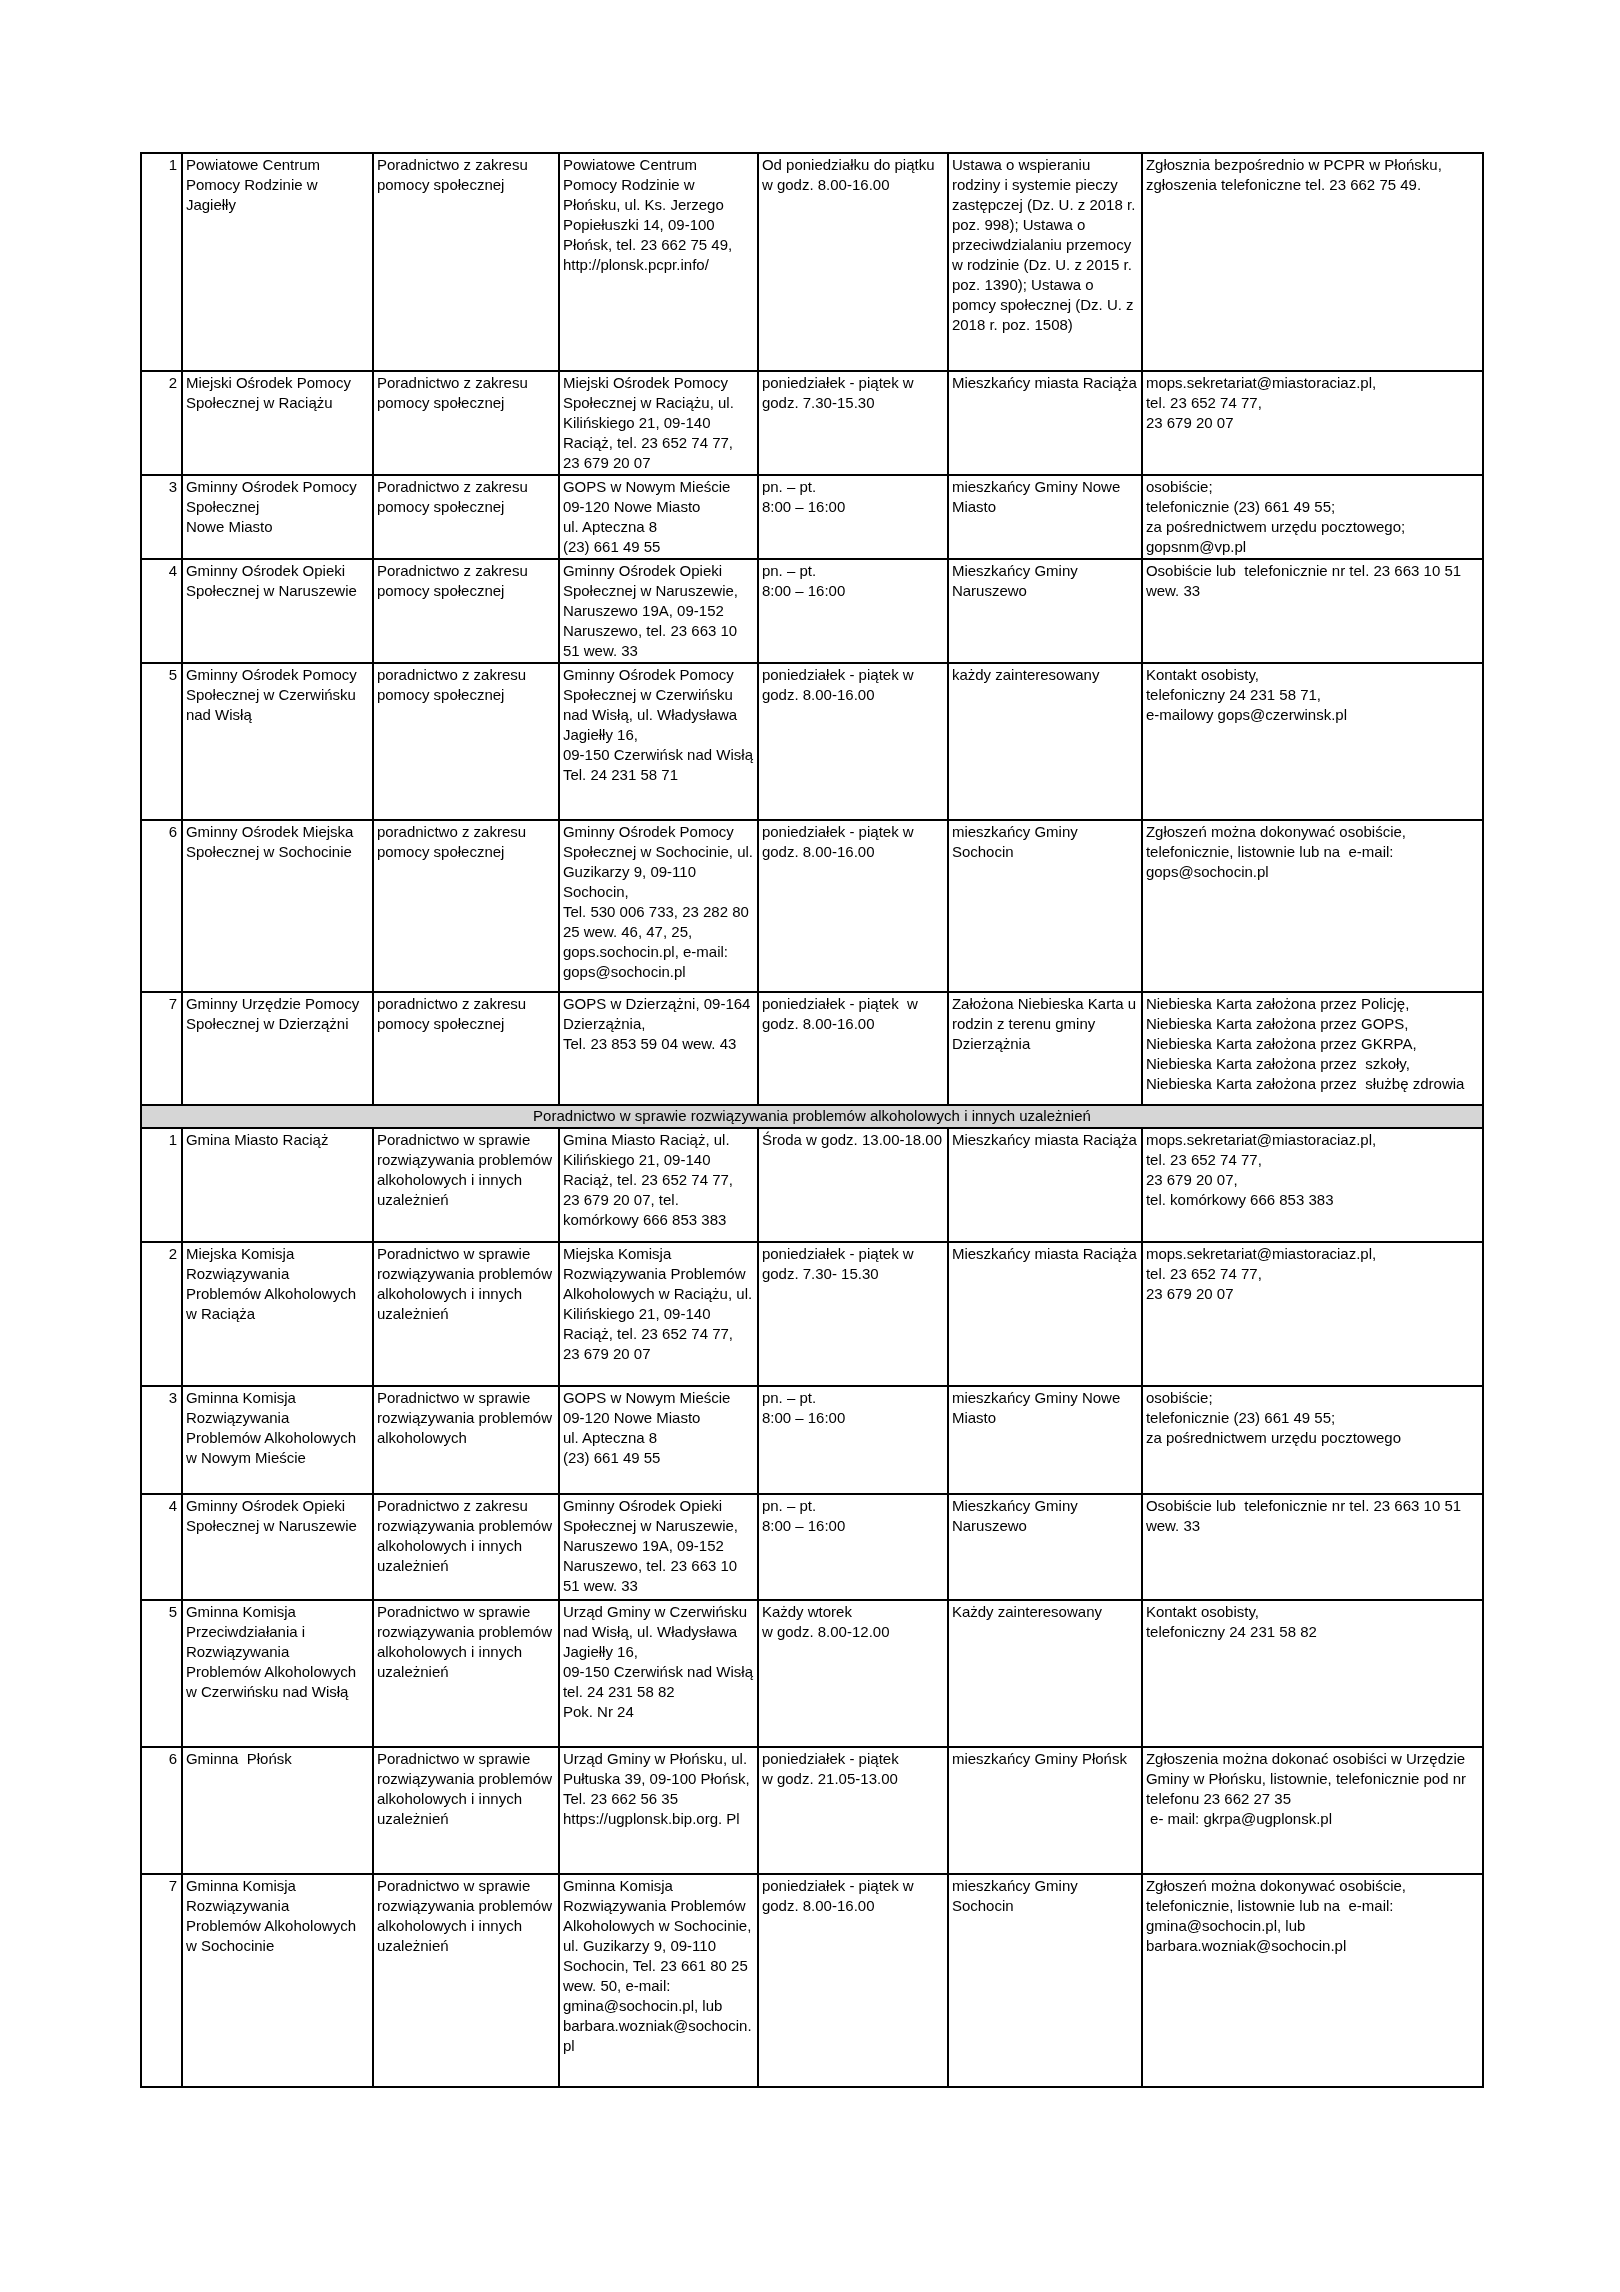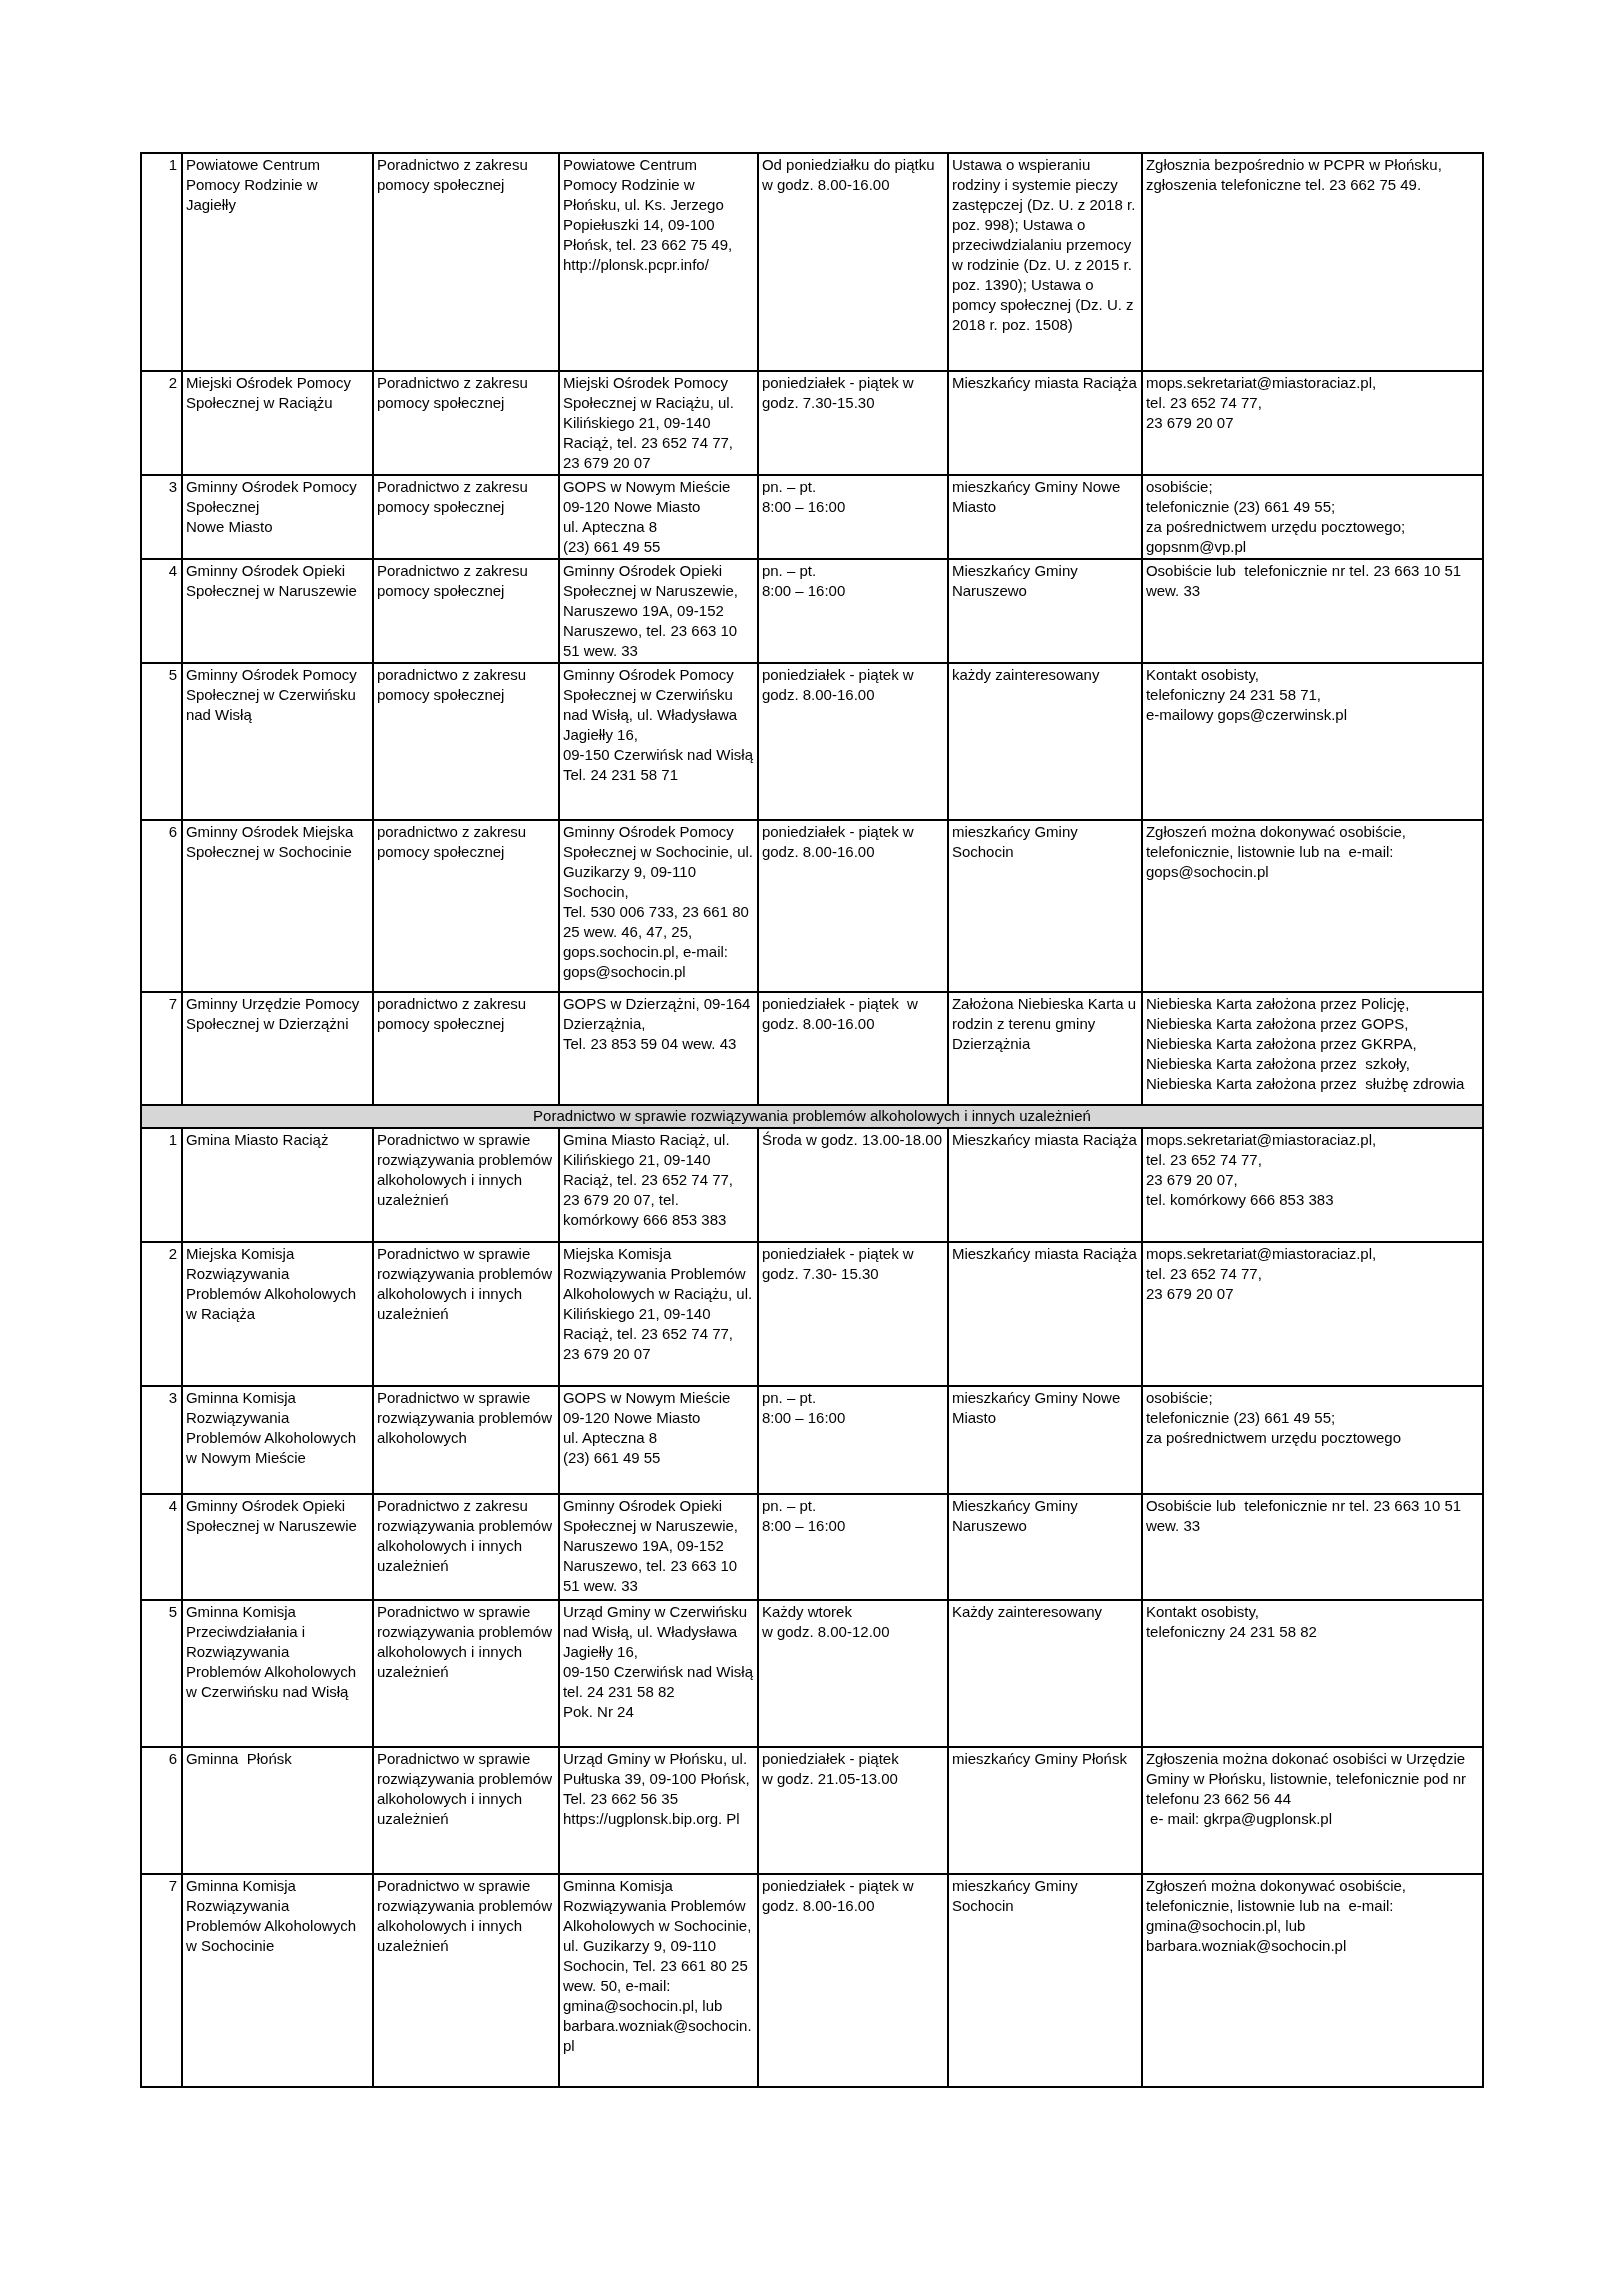--- a/index.html
+++ b/index.html
@@ -120,21 +120,21 @@
         <td>Kontakt osobisty,
 telefoniczny 24 231 58 71,
 e-mailowy gops@czerwinsk.pl</td>
       </tr>
       <tr class="s1r6">
         <td class="num">6</td>
         <td>Gminny Ośrodek Miejska Społecznej w Sochocinie</td>
         <td>poradnictwo z zakresu pomocy społecznej</td>
         <td>Gminny Ośrodek Pomocy Społecznej w Sochocinie, ul. Guzikarzy 9, 09-110
 Sochocin,
-Tel. 530 006 733, 23 661 80 25 wew. 46, 47, 25,
+Tel. 530 006 733, 23 282 80 25 wew. 46, 47, 25,
 gops.sochocin.pl, e-mail:
 gops@sochocin.pl</td>
         <td>poniedziałek - piątek w godz. 8.00-16.00</td>
         <td>mieszkańcy Gminy Sochocin</td>
         <td>Zgłoszeń można dokonywać osobiście, telefonicznie, listownie lub na  e-mail:
 gops@sochocin.pl</td>
       </tr>
       <tr class="s1r7">
         <td class="num">7</td>
         <td>Gminny Urzędzie Pomocy Społecznej w Dzierzążni</td>
@@ -219,21 +219,21 @@
       <tr class="s2r6">
         <td class="num">6</td>
         <td>Gminna  Płońsk</td>
         <td>Poradnictwo w sprawie rozwiązywania problemów alkoholowych i innych uzależnień</td>
         <td>Urząd Gminy w Płońsku, ul. Pułtuska 39, 09-100 Płońsk,
 Tel. 23 662 56 35
 https://ugplonsk.bip.org. Pl</td>
         <td>poniedziałek - piątek
 w godz. 21.05-13.00</td>
         <td>mieszkańcy Gminy Płońsk</td>
-        <td>Zgłoszenia można dokonać osobiści w Urzędzie Gminy w Płońsku, listownie, telefonicznie pod nr telefonu 23 662 56 44
+        <td>Zgłoszenia można dokonać osobiści w Urzędzie Gminy w Płońsku, listownie, telefonicznie pod nr telefonu 23 662 27 35
  e- mail: gkrpa@ugplonsk.pl</td>
       </tr>
       <tr class="s2r7">
         <td class="num">7</td>
         <td>Gminna Komisja Rozwiązywania Problemów Alkoholowych w Sochocinie</td>
         <td>Poradnictwo w sprawie rozwiązywania problemów alkoholowych i innych uzależnień</td>
         <td>Gminna Komisja Rozwiązywania Problemów Alkoholowych w Sochocinie,
 ul. Guzikarzy 9, 09-110
 Sochocin, Tel. 23 661 80 25
 wew. 50, e-mail:

